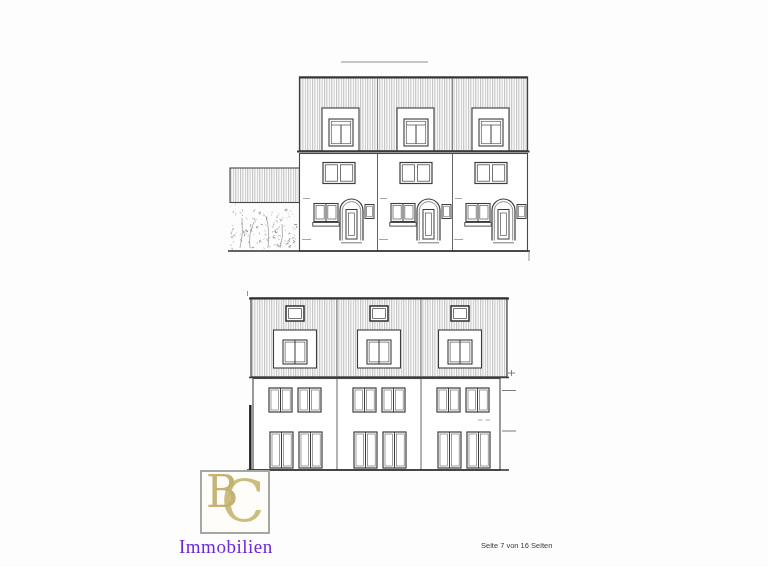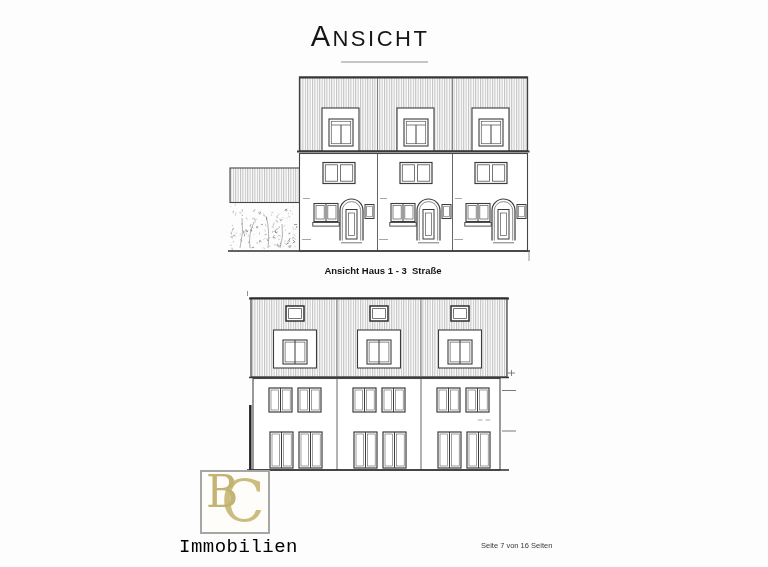--- a/index.html
+++ b/index.html
@@ -47,37 +47,36 @@
     font-family:"DejaVu Serif",serif;
     font-size:44px;color:#b9a75f;opacity:.85;
   }
   .mono-c{
     position:absolute;left:19px;top:-4px;
     font-family:"DejaVu Serif",serif;
     font-size:57px;color:#c3b26a;opacity:.85;
   }
   .logo-wordmark{
     position:absolute;left:179px;top:536px;width:120px;
-    font-family:Liberation Mono, monospace;
-    font-size:19px;color:#000000;
+    font-family:Liberation Serif, serif;
+    font-size:19px;color:#6d28d9;
     letter-spacing:0.5px;
   }
   .page-footer{
     position:absolute;left:473px;top:541px;
     font-size:7.5px;color:#3a3a3a;
     font-family:"Liberation Sans",sans-serif;
     padding-left:8px;
   }
 </style>
 </head>
 <body>
 
 <div class="page">
 
-  <h1 class="title">ANSICHT</h1>
   <div class="title-underline"></div>
 
   <svg class="drawing svg1" width="306" height="192" viewBox="226 74 306 192">
     <defs>
       <pattern id="hatchA" width="2.4" height="8" patternUnits="userSpaceOnUse">
         <rect width="2.4" height="8" fill="#ffffff"></rect>
         <line x1="0.6" y1="0" x2="0.6" y2="8" stroke="#8c8c8c" stroke-width="0.65"></line>
       </pattern>
       <g id="dormerS">
         <rect x="0" y="0" width="37" height="43" fill="#fff" stroke="#3d3d3d" stroke-width="1.1"></rect>
@@ -271,21 +270,20 @@
       <use href="#unitS" x="377" y="153.5"></use>
       <use href="#unitS" x="452" y="153.5"></use>
     </g>
 
     <g>
       <line x1="228" y1="251" x2="530" y2="251" stroke="#2f2f2f" stroke-width="1.6"></line>
       <line x1="529" y1="252" x2="529" y2="261" stroke="#777" stroke-width="0.8"></line>
     </g>
   </svg>
 
-  <div class="caption caption-street">Ansicht Haus 1 - 3  Straße</div>
 
   <svg class="drawing svg2" width="278" height="192" viewBox="243 289 278 192">
     <defs>
       <pattern id="hatchB" width="2.4" height="8" patternUnits="userSpaceOnUse">
         <rect width="2.4" height="8" fill="#ffffff"></rect>
         <line x1="0.6" y1="0" x2="0.6" y2="8" stroke="#8c8c8c" stroke-width="0.65"></line>
       </pattern>
       <g id="skylightG">
         <rect x="0" y="0" width="18" height="15" fill="#fff" stroke="#2f2f2f" stroke-width="1.5"></rect>
         <rect x="2.6" y="2.6" width="12.8" height="9.8" fill="none" stroke="#555" stroke-width="0.8"></rect>

